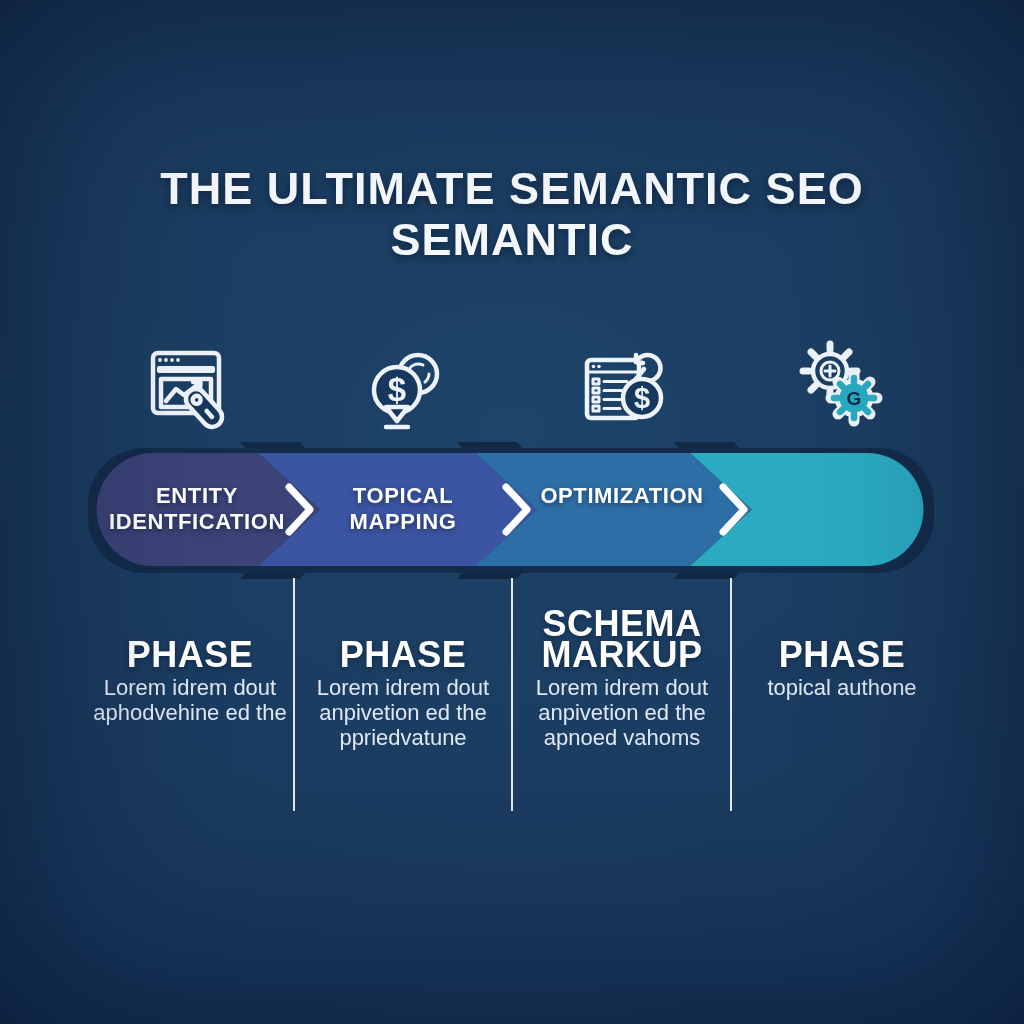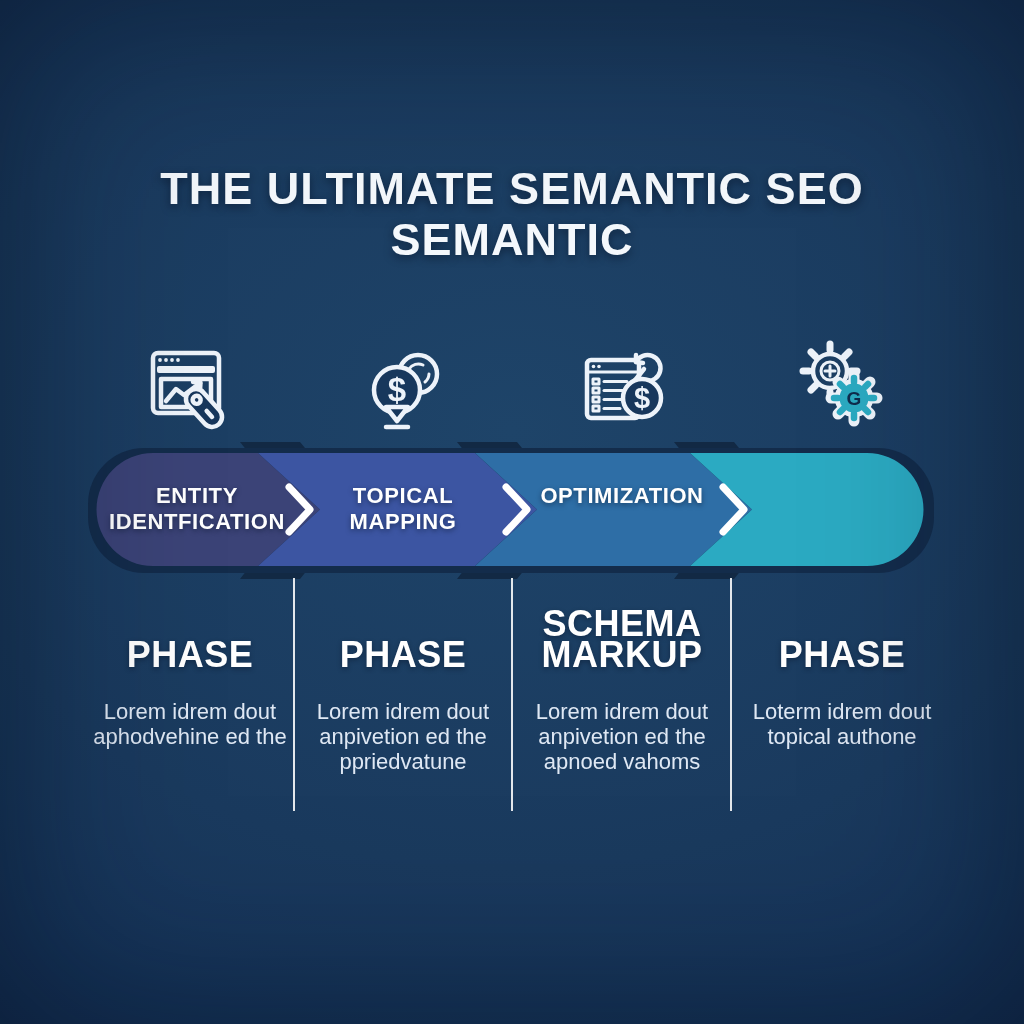--- a/index.html
+++ b/index.html
@@ -33,21 +33,21 @@
     letter-spacing:.6px;text-shadow:0 2px 5px rgba(8,20,40,.5);
   }
   .arrow-label span{display:block;}
   .divider{position:absolute;top:578px;width:2px;height:233px;background:#ffffff;opacity:.88;}
   .column{position:absolute;top:604px;width:214px;text-align:center;}
   .phase-heading{
     height:66px;display:flex;align-items:flex-end;justify-content:center;
     color:#ffffff;font-weight:bold;font-size:36px;line-height:31px;letter-spacing:.5px;
     text-shadow:0 2px 5px rgba(8,20,40,.45);
   }
-  .phase-body{margin-top:29px;color:#dfe8f4;font-size:22px;line-height:25px;}
+  .phase-body{margin-top:5px;color:#dfe8f4;font-size:22px;line-height:25px;}
   .phase-body span{display:block;}
 </style>
 </head>
 <body>
 
 <div class="canvas">
 
   <div class="title">
     <span>THE ULTIMATE SEMANTIC SEO</span>
     <span>SEMANTIC</span>
@@ -192,18 +192,17 @@
     <div class="phase-heading">SCHEMA MARKUP</div>
     <div class="phase-body">
       <span>Lorem idrem dout</span>
       <span>anpivetion ed the</span>
       <span>apnoed vahoms</span>
     </div>
   </div>
   <div class="column" style="left:735px">
     <div class="phase-heading">PHASE</div>
     <div class="phase-body">
-      <span>Loterm idrem dout</span>
       <span>topical authone</span>
     </div>
   </div>
 
 </div>
 
 </body></html>

